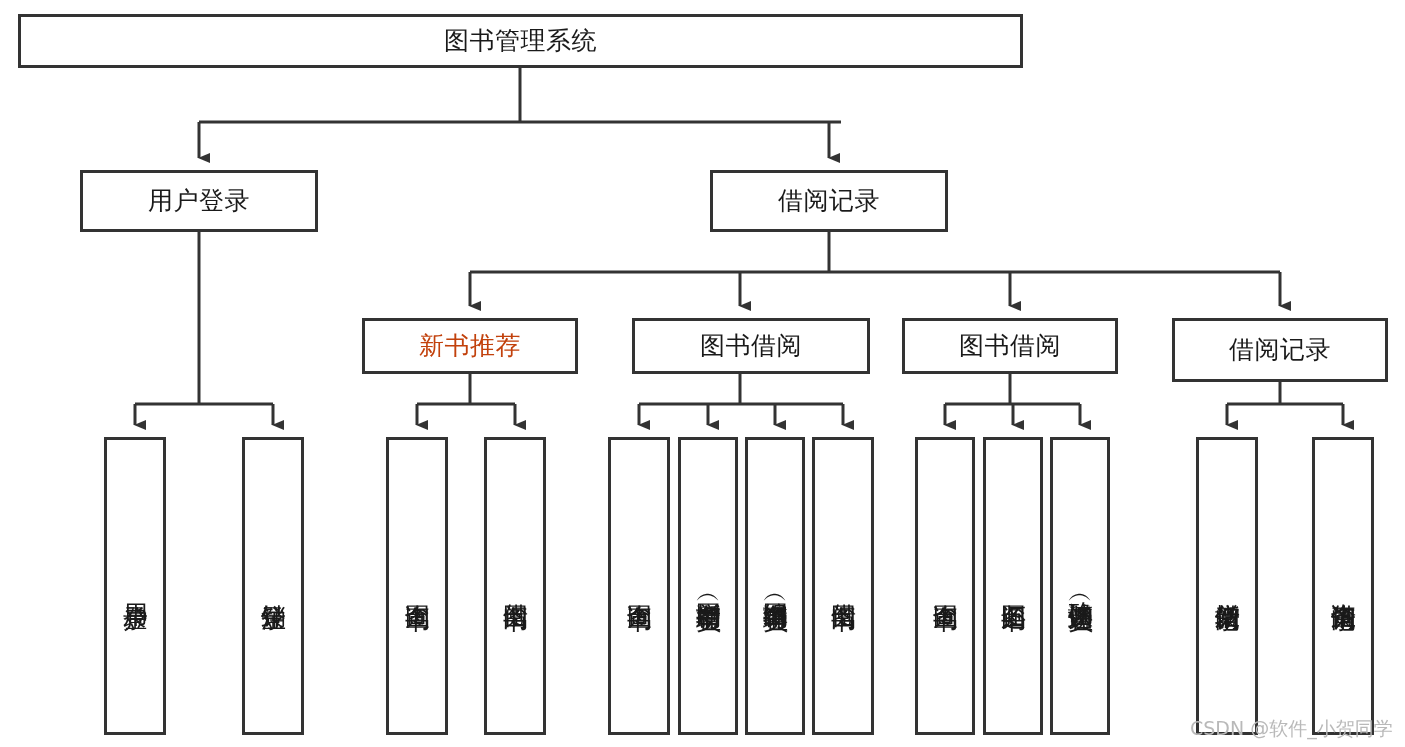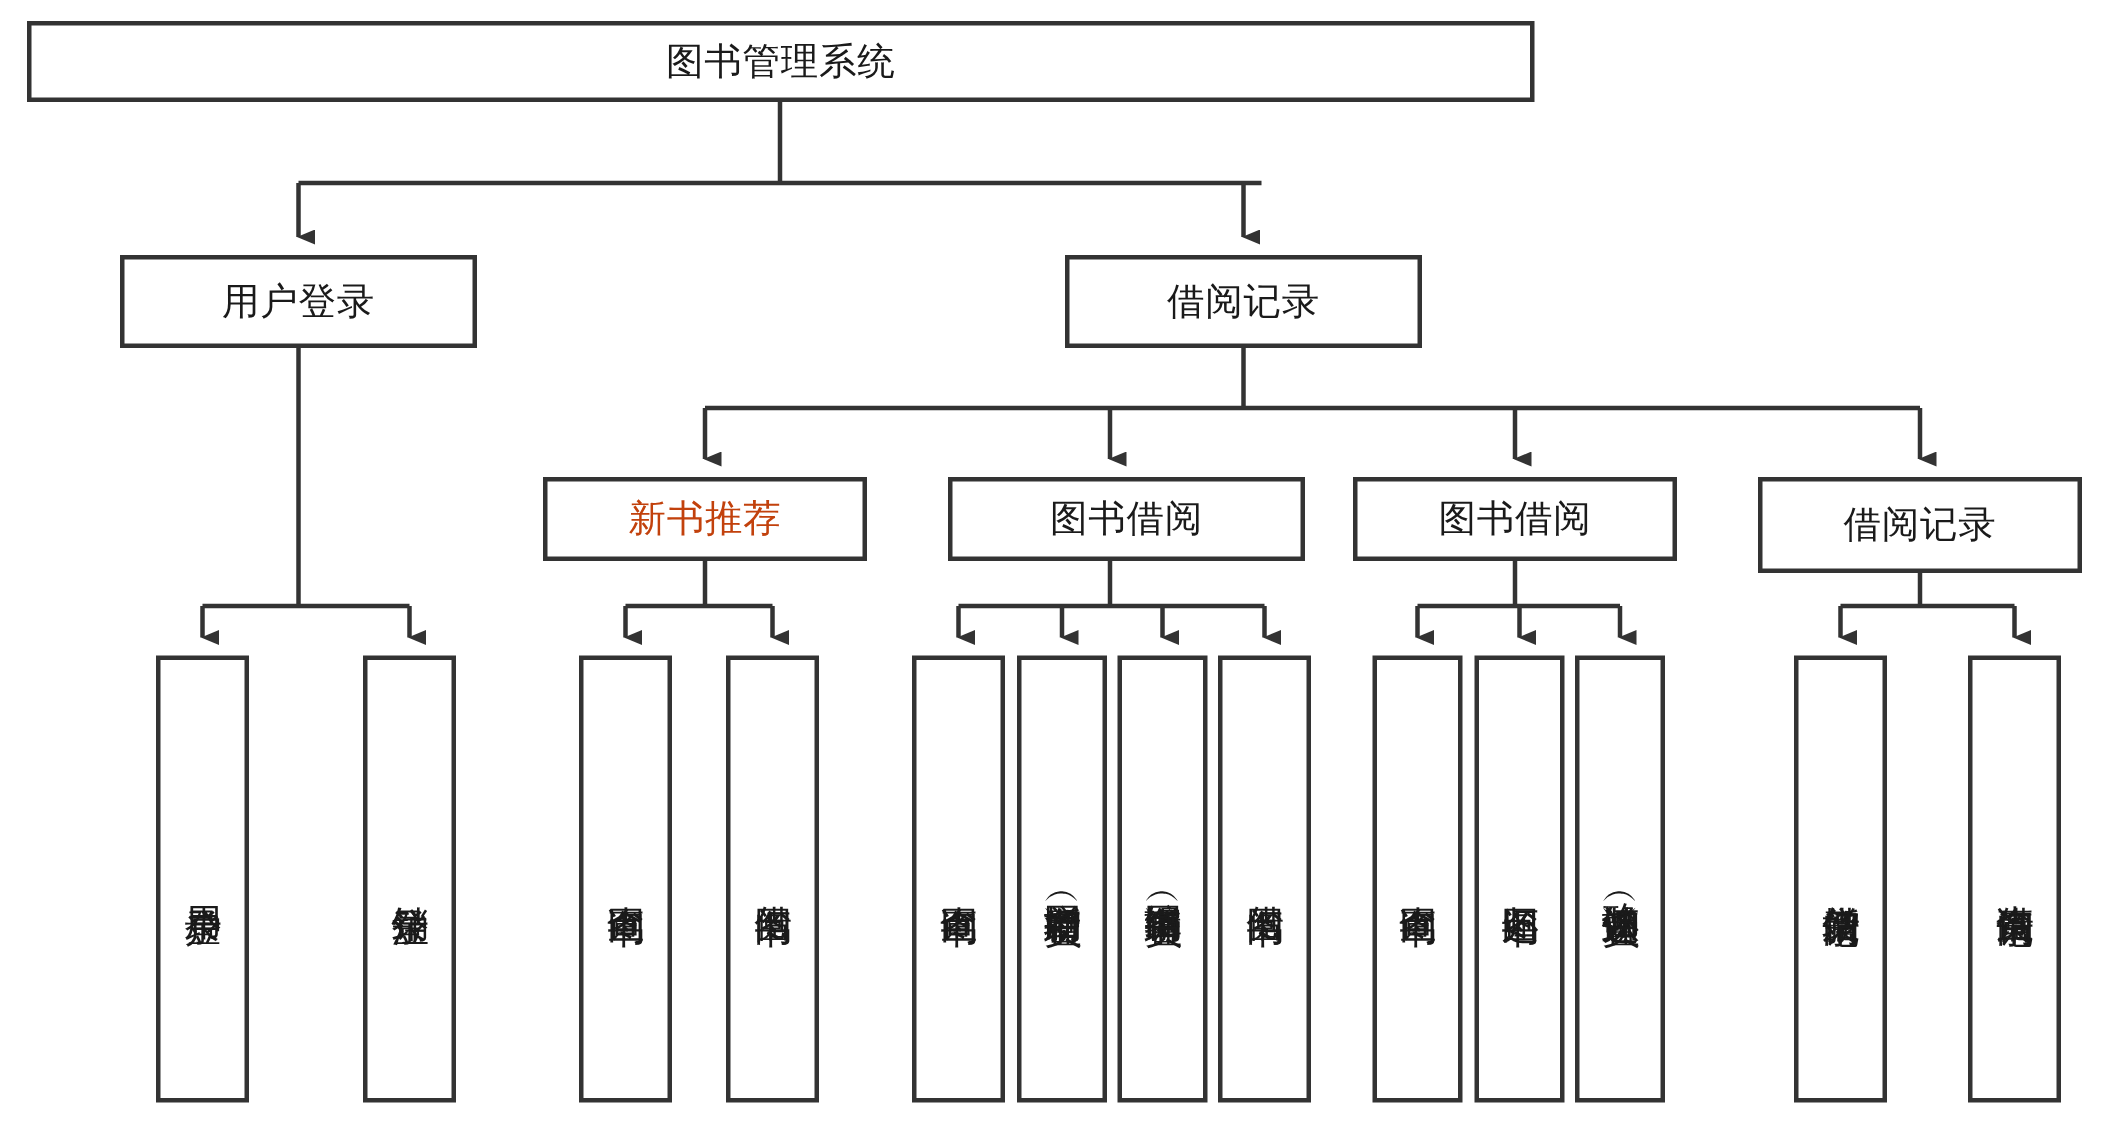--- a/index.html
+++ b/index.html
@@ -202,14 +202,15 @@
   </div>
 
   <div class="node-box" id="n-leaf_rec_add" style="left: 1196px; top: 437px; width: 62px; height: 298px; border-color: rgb(51, 51, 51);">
     <span class="node-label-v" style="color: rgb(26, 26, 26);">新增借阅记录</span>
   </div>
 
   <div class="node-box" id="n-leaf_rec_query2" style="left: 1312px; top: 437px; width: 62px; height: 298px; border-color: rgb(51, 51, 51);">
     <span class="node-label-v" style="color: rgb(26, 26, 26);">查询借阅记录</span>
   </div>
 
+  <div class="watermark" id="wm" style="left: 1190px; top: 716px; color: rgb(185, 185, 185);">CSDN @软件_小贺同学</div>
 
 </div>
 
 </body></html>

